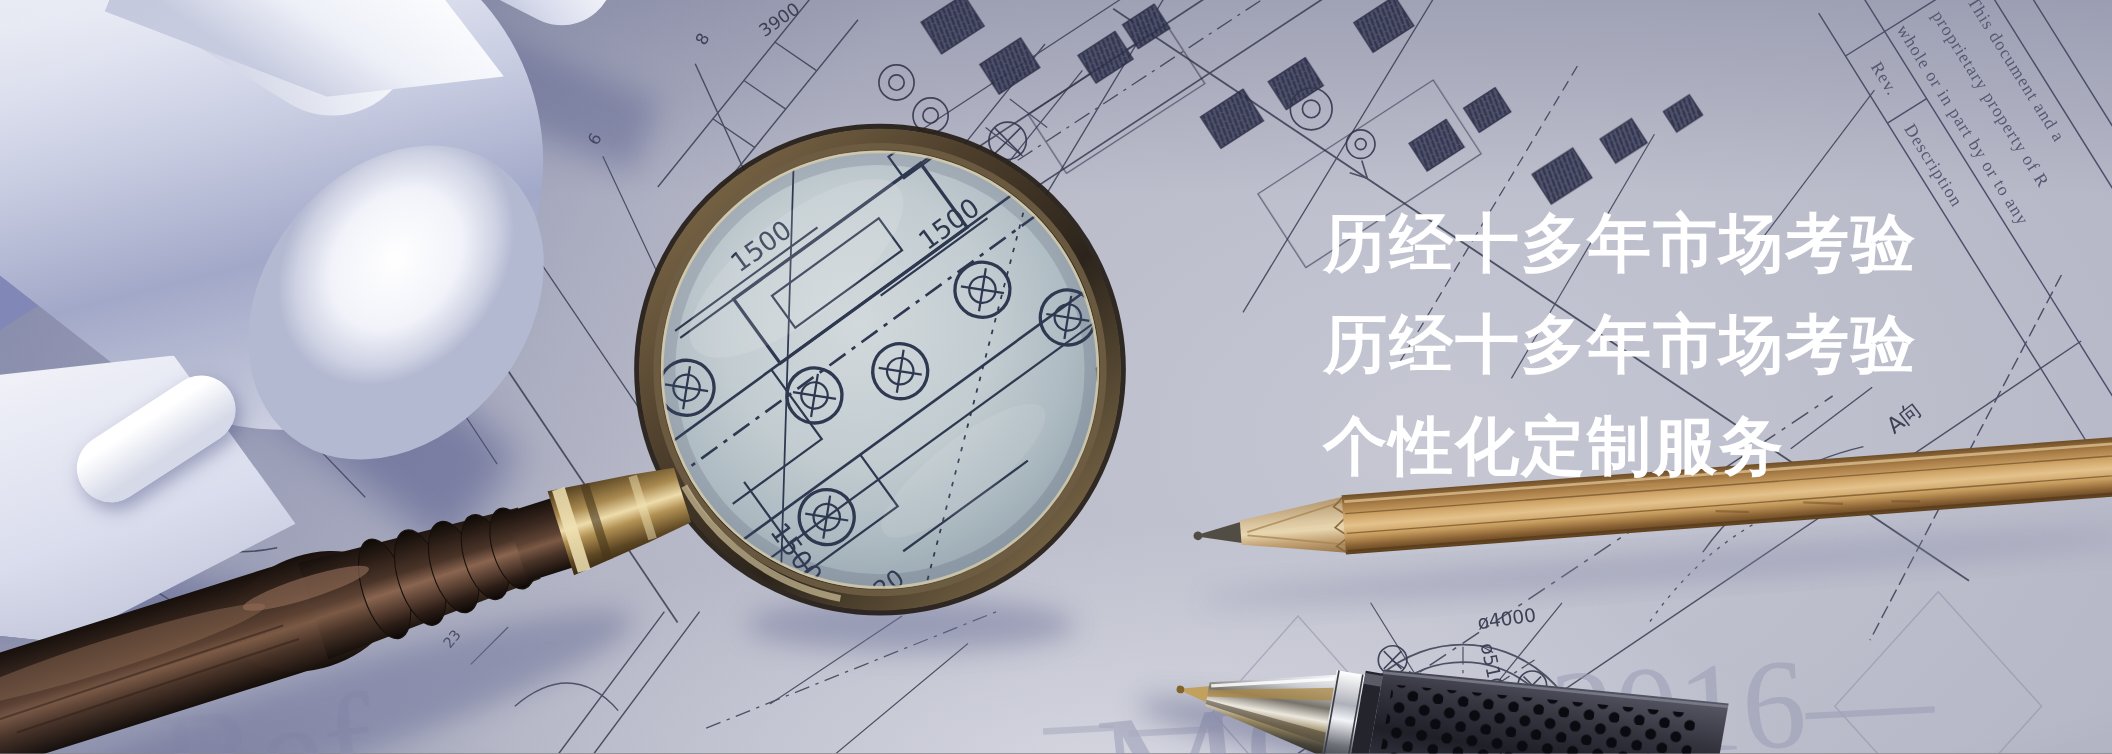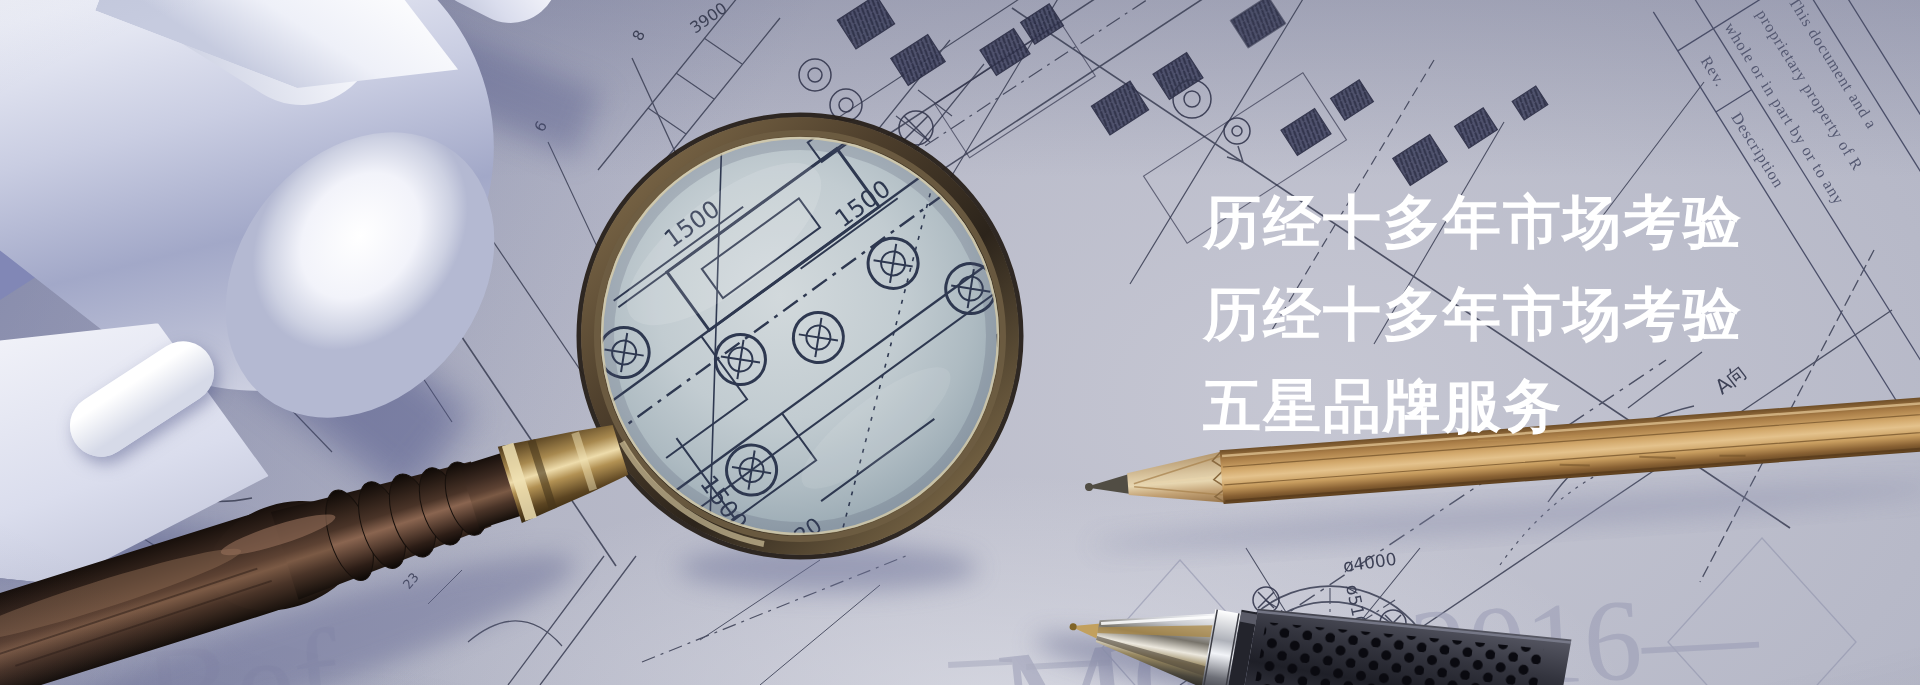--- a/index.html
+++ b/index.html
@@ -425,16 +425,16 @@
       <path d="M1252 672 L1566 696" stroke="#5e6070" stroke-width="3" opacity="0.6" fill="none"></path>
       <polygon points="1262,590 1540,568 1540,676 1262,698" fill="url(#dots)"></polygon>
     </g>
   </svg>
 
   <div class="layer vignette"></div>
 
   <div class="headline">
     <div>历经十多年市场考验</div>
     <div>历经十多年市场考验</div>
-    <div>五星品牌服务</div>
+    <div>个性化定制服务</div>
   </div>
 
 </div>
 
 </body></html>

